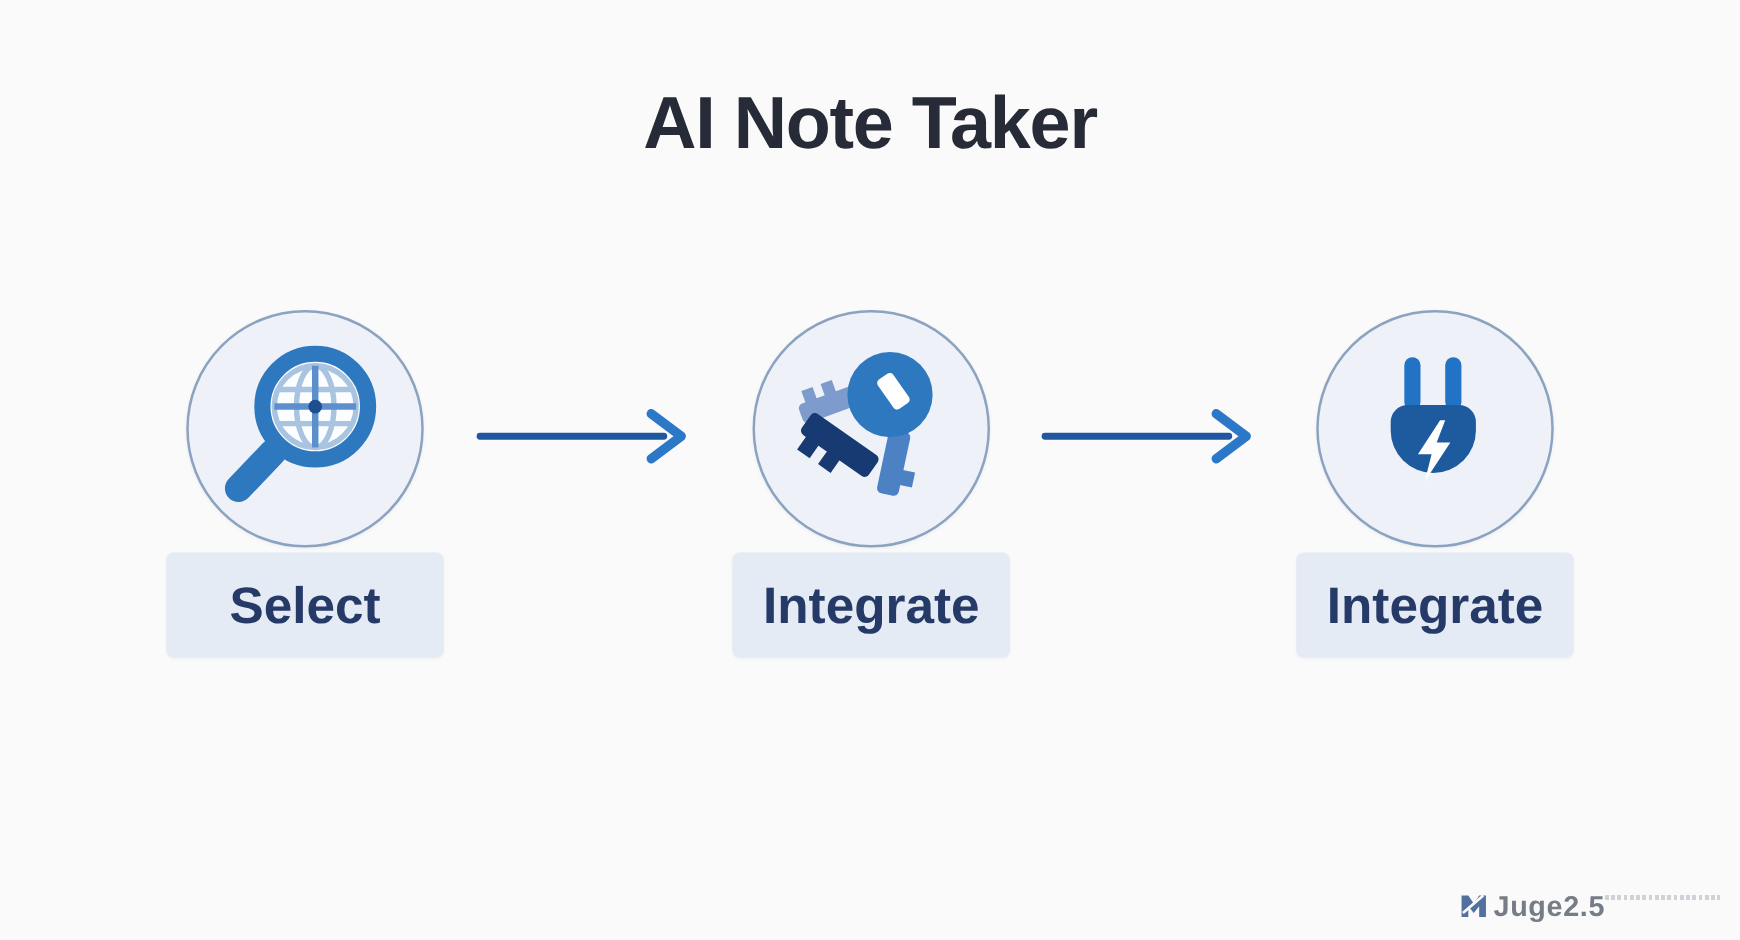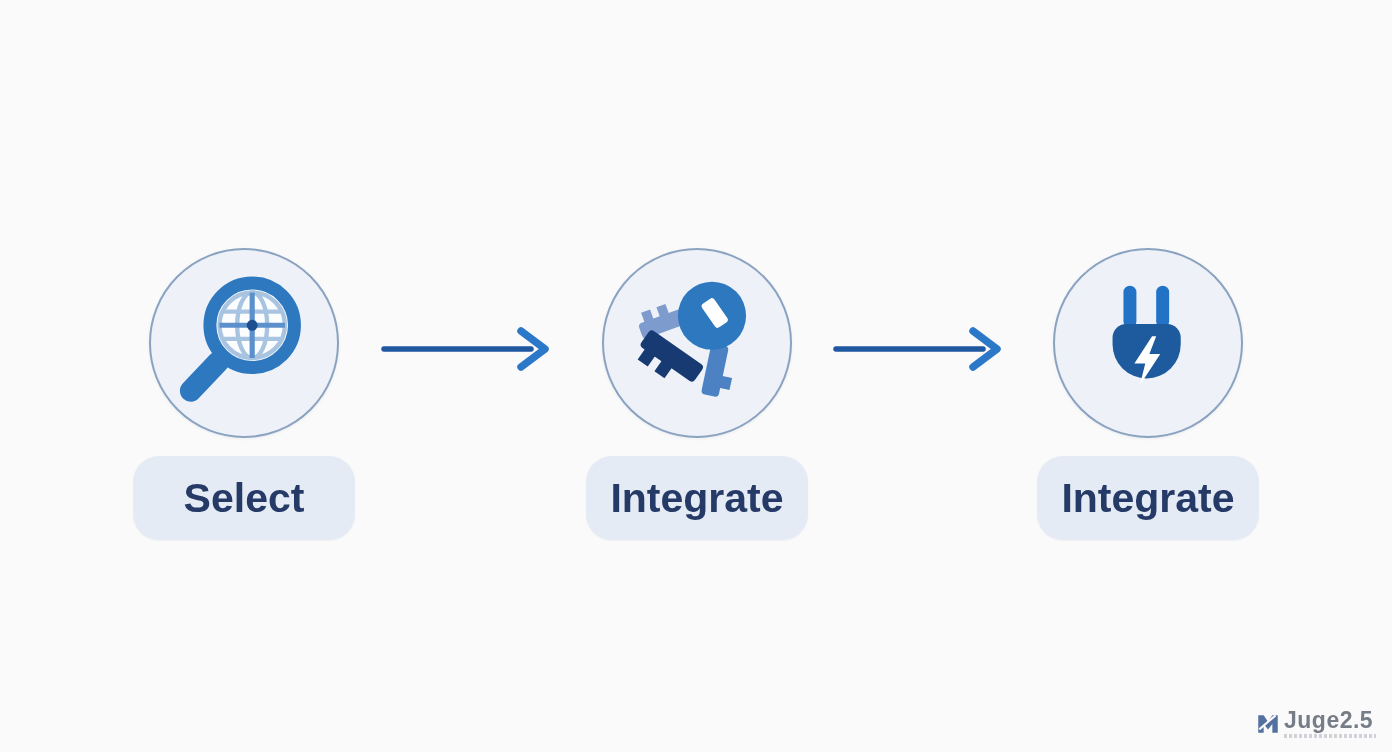--- a/index.html
+++ b/index.html
@@ -46,25 +46,25 @@
     border-radius: 50%;
     background: var(--circle-bg, #eef2f8);
     border: 2px solid var(--circle-border, #8ba3c1);
     display: flex;
     align-items: center;
     justify-content: center;
     box-shadow: 0 1px 3px rgba(60, 90, 130, 0.08);
   }
   .step-circle svg { width: 150px; height: 150px; }
   .step-label {
-    margin-top: 18px;
+    margin-top: 4px;
     width: 222px;
     height: 84px;
     box-sizing: border-box;
-    border-radius: 26px;
+    border-radius: 6px;
     background: var(--label-bg, #e4ebf4);
     display: flex;
     align-items: center;
     justify-content: center;
     font-size: 41px;
     font-weight: 700;
     color: var(--label-text, #263a68);
     box-shadow: 0 1px 2px rgba(60, 90, 130, 0.06);
   }
   .arrow-gap-1 { width: 223px; display: flex; justify-content: center; }
@@ -94,38 +94,39 @@
     align-items: center;
     gap: 3px;
   }
   .watermark-text {
     font-size: 23px;
     font-weight: 600;
     color: var(--watermark-text, #767d87);
     letter-spacing: 0.5px;
     line-height: 1;
   }
-  .watermark-col { display: flex; flex-direction: column; align-items: flex-start; }
+  .watermark-col { display: flex; flex-direction: row; align-items: flex-start; }
   .watermark-microtext {
     margin-top: 2px;
     width: 92px;
     height: 4px;
     opacity: 0.45;
     background: repeating-linear-gradient(
       90deg,
       #9aa1aa 0px, #9aa1aa 3px,
       transparent 3px, transparent 5px
     );
   }
 </style>
 </head>
 <body>
 
 <div class="canvas">
 
+  <h1 class="page-title">AI Note Taker</h1>
 
   <div class="flow">
 
     <div class="step">
       <div class="step-circle">
         <svg viewBox="0 0 110 110">
           <line x1="36" y1="69" x2="16" y2="90" class="s-blue" stroke-width="16" stroke-linecap="round"></line>
           <circle cx="61" cy="42" r="31" fill="#fbfdff" class="s-blue" stroke-width="9.5"></circle>
           <circle cx="61" cy="42" r="24" fill="none" class="s-light" stroke-width="3.2"></circle>
           <line x1="40" y1="32" x2="82" y2="32" class="s-light" stroke-width="3.2"></line>

